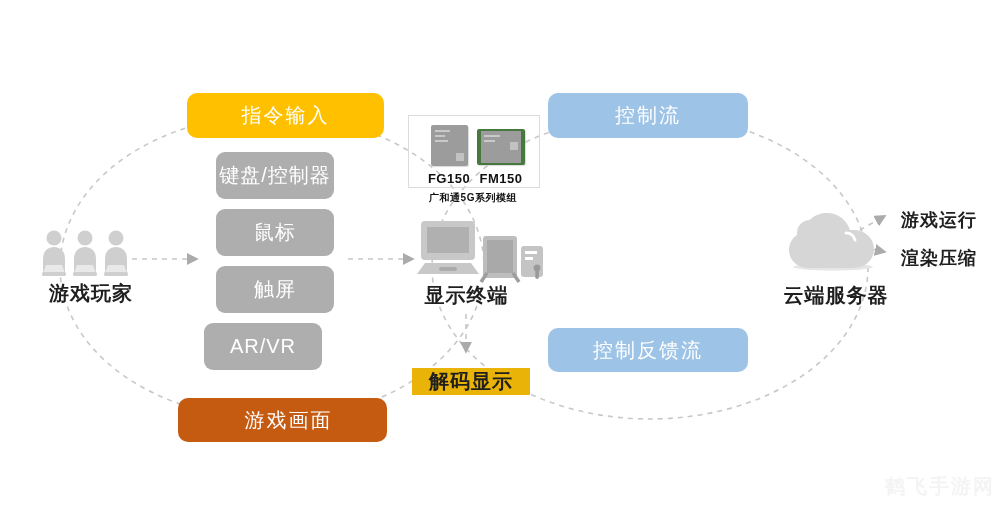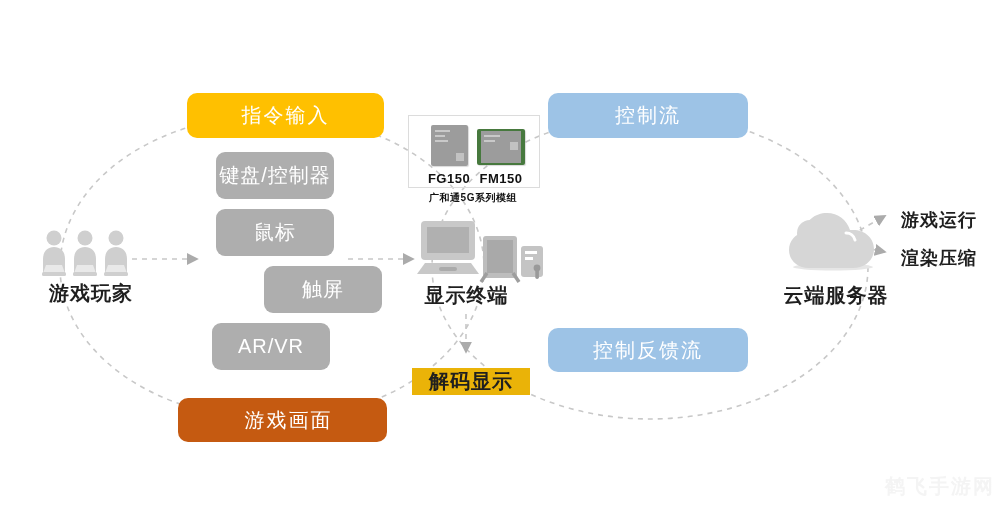--- a/index.html
+++ b/index.html
@@ -75,22 +75,22 @@
       <rect x="0" y="42" width="24" height="4" rx="1.5" fill="#CFCFCF"></rect>
     </g>
     <use href="#person" x="31"></use>
     <use href="#person" x="62"></use>
   </svg>
   <div class="black-label" style="left:28px;top:280px;width:126px;">游戏玩家</div>
 
   <div class="pill yellow" style="left:187px;top:93px;width:197px;height:45px;">指令输入</div>
   <div class="pill gray" style="left:216px;top:152px;width:118px;height:47px;">键盘/控制器</div>
   <div class="pill gray" style="left:216px;top:209px;width:118px;height:47px;">鼠标</div>
-  <div class="pill gray" style="left:216px;top:266px;width:118px;height:47px;margin-left:48px;">触屏</div>
-  <div class="pill gray" style="left:212px;top:323px;width:118px;height:47px;">AR/VR</div>
+  <div class="pill gray" style="left:216px;top:266px;width:118px;height:47px;">触屏</div>
+  <div class="pill gray" style="left:204px;top:323px;width:118px;height:47px;">AR/VR</div>
   <div class="pill orange" style="left:178px;top:398px;width:197px;height:44px;padding-left:12px;">游戏画面</div>
 
   <div id="module-box">
     <div id="chip-fg">
       <div class="chip-line" style="left:4px;top:5px;width:15px;"></div>
       <div class="chip-line" style="left:4px;top:10px;width:10px;"></div>
       <div class="chip-line" style="left:4px;top:15px;width:13px;"></div>
       <div class="chip-pad" style="right:4px;bottom:5px;width:8px;height:8px;"></div>
     </div>
     <div id="chip-fm">

